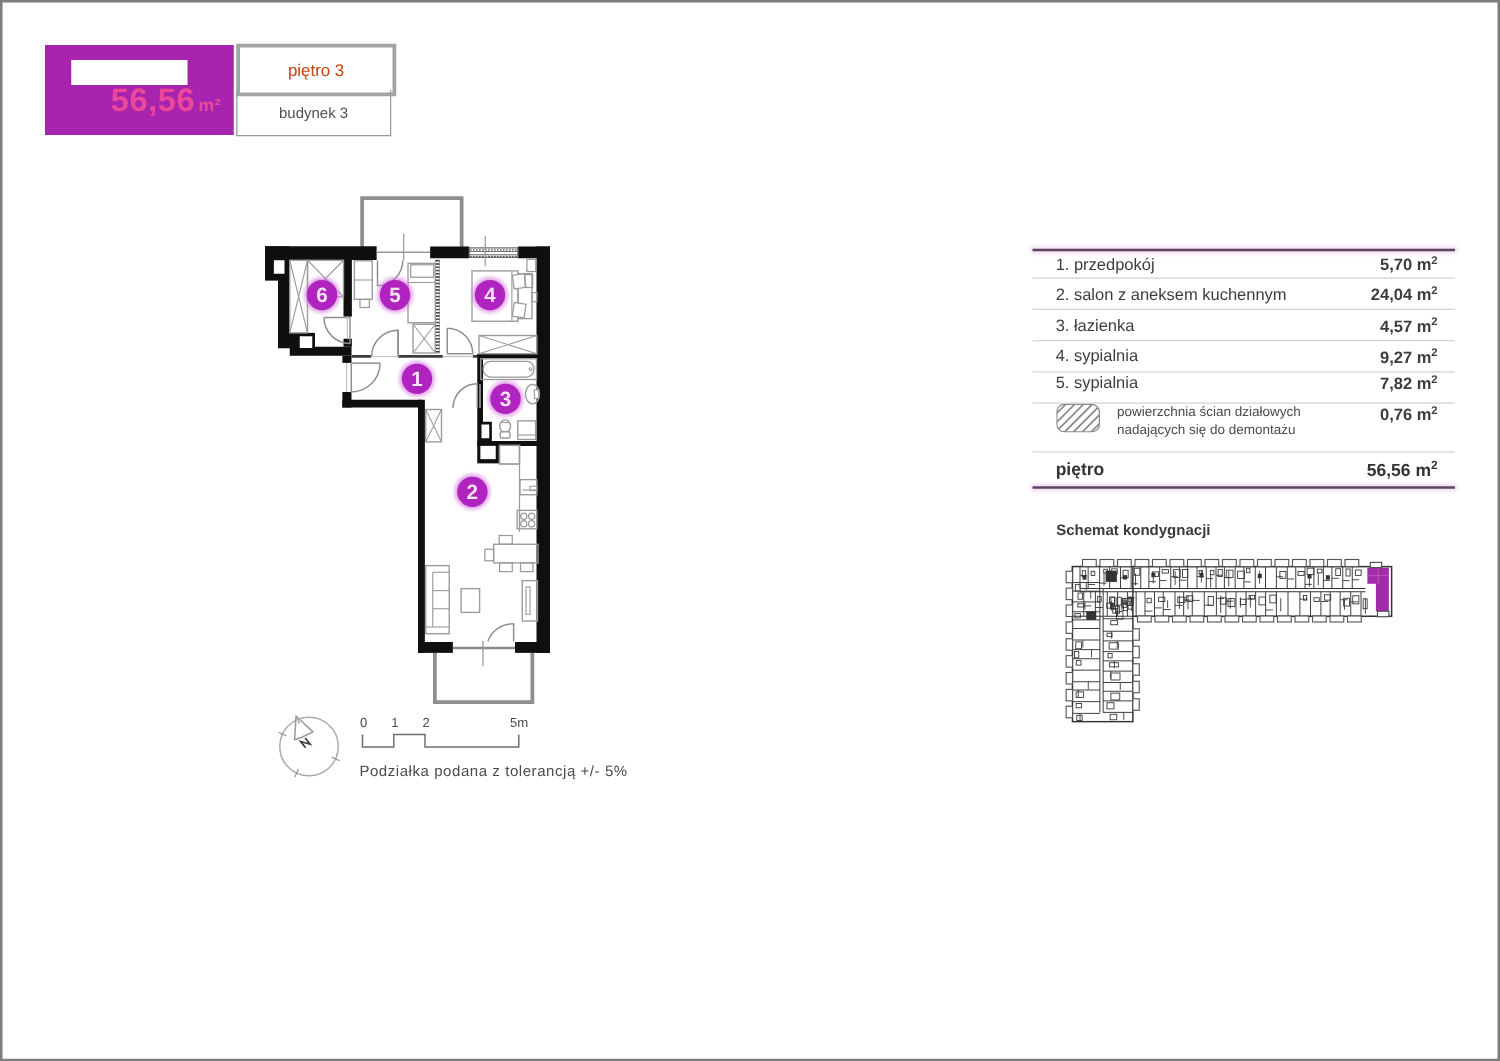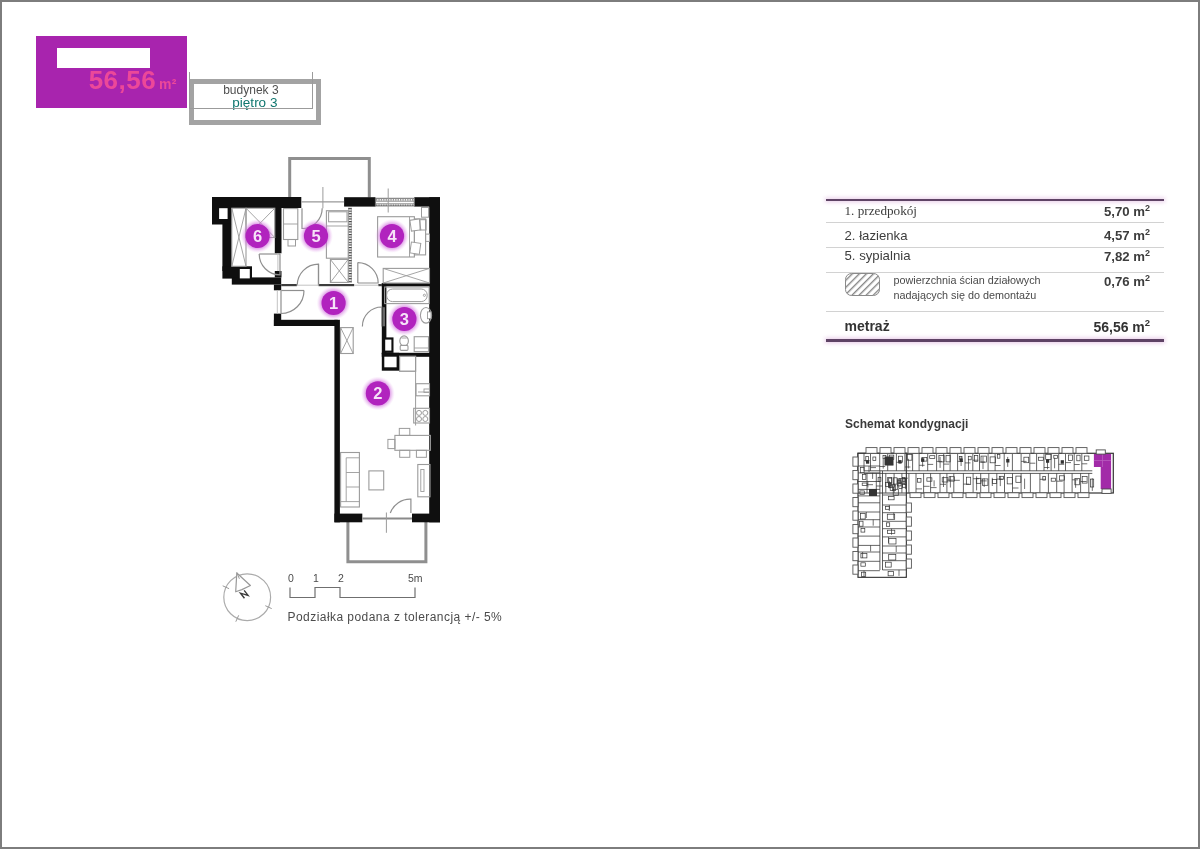--- a/index.html
+++ b/index.html
@@ -14,21 +14,21 @@
 <body>
 
 <div class="frame"></div>
 
 <div class="abs" style="left:35.5px; top:35.5px; width:151.5px; height:72.5px; background:#a824ae;"></div>
 
 <div class="abs" style="left:56.5px; top:47.5px; width:93px; height:20px; background:#ffffff;"></div>
 
 <div class="abs" style="left:35.5px; top:65px; width:151.5px; padding-right:10px; box-sizing:border-box; text-align:right; color:#ec4899; font-size:26px; font-weight:bold; letter-spacing:0.5px;">56,56 <span style="font-size:14px; font-weight:bold;">m²</span></div>
 
-<div class="abs" style="left:189.2px; top:35px; width:121.4px; height:36.2px; border:5px solid #a3a3a3; display:flex; align-items:center; justify-content:center; color:#0f766e; font-size:13.5px;margin-top:44px;">piętro 3</div>
+<div class="abs" style="left:189.2px; top:35px; width:121.4px; height:36.2px; border:3px solid #a3a3a3; display:flex; align-items:center; justify-content:center; color:#c2410c; font-size:13.5px;">piętro 3</div>
 
 <div class="abs" style="left:189.2px; top:72.2px; width:121.4px; height:36.2px; border:1px solid #9b9b9b; border-top:none; display:flex; align-items:center; justify-content:center; color:#4f4f4f; font-size:12px;">budynek 3</div>
 
 <svg class="abs" style="left:0; top:0;" width="1200" height="849" viewBox="0 0 1200 849">
 <defs>
 <radialGradient id="cglow">
   <stop offset="55%" stop-color="#c23fd0" stop-opacity="0.85"></stop>
   <stop offset="78%" stop-color="#d06ddd" stop-opacity="0.45"></stop>
   <stop offset="100%" stop-color="#e9b6ef" stop-opacity="0"></stop>
 </radialGradient>
@@ -590,30 +590,38 @@
 <line x1="1102.5" y1="454.1" x2="1102.5" y2="467" stroke="#b95cbf" stroke-width="0.8"></line>
 <rect x="1096.2" y="449.9" width="9.1" height="4.2" fill="#ffffff" stroke="#4a4a4a" stroke-width="0.9"></rect>
 <rect x="1102" y="489" width="9.1" height="4.4" fill="#ffffff" stroke="#4a4a4a" stroke-width="0.9"></rect>
 </svg>
 
 <div class="abs" style="left:825.5px; top:198.5px; width:338.6px;">
 
   <div style="height:2px; background:#5e4365; box-shadow:0 0 4px 1px rgba(214,164,214,0.6);"></div>
 
   <div style="height:21.9px; border-bottom:1px solid #d2d2d2; display:flex; align-items:center; font-size:13.2px; color:#3d3d3d;">
-    <span style="padding-left:19px;font-family:Liberation Serif, serif;">1. przedpokój</span>
+    <span style="padding-left:19px;">1. przedpokój</span>
     <span style="margin-left:auto; padding-right:14px; font-weight:bold;">5,70 m<sup style="font-size:9px;">2</sup></span>
   </div>
 
-
   <div style="height:23.8px; border-bottom:1px solid #d2d2d2; display:flex; align-items:center; font-size:13.2px; color:#3d3d3d;">
-    <span style="padding-left:19px;">2. łazienka</span>
+    <span style="padding-left:19px;">2. salon z aneksem kuchennym</span>
+    <span style="margin-left:auto; padding-right:14px; font-weight:bold;">24,04 m<sup style="font-size:9px;">2</sup></span>
+  </div>
+
+  <div style="height:23.8px; border-bottom:1px solid #d2d2d2; display:flex; align-items:center; font-size:13.2px; color:#3d3d3d;">
+    <span style="padding-left:19px;">3. łazienka</span>
     <span style="margin-left:auto; padding-right:14px; font-weight:bold;text-align:center;">4,57 m<sup style="font-size:9px;">2</sup></span>
   </div>
 
+  <div style="height:23.8px; border-bottom:1px solid #d2d2d2; display:flex; align-items:center; font-size:13.2px; color:#3d3d3d;">
+    <span style="padding-left:19px;">4. sypialnia</span>
+    <span style="margin-left:auto; padding-right:14px; font-weight:bold;">9,27 m<sup style="font-size:9px;">2</sup></span>
+  </div>
 
   <div style="height:23.8px; border-bottom:1px solid #d2d2d2; display:flex; align-items:flex-start; font-size:13.2px; color:#3d3d3d;">
     <span style="padding-left:19px;">5. sypialnia</span>
     <span style="margin-left:auto; padding-right:14px; font-weight:bold;">7,82 m<sup style="font-size:9px;">2</sup></span>
   </div>
 
 
   <div style="height:38.4px; display:flex; align-items:flex-start; font-size:13.2px; color:#3d3d3d;">
     <svg width="35" height="23" style="margin-left:19px;" viewBox="0 0 35 23">
       <defs>
@@ -622,20 +630,20 @@
             <rect width="1.4" height="5" fill="#8a8a8a"></rect>
           </pattern>
         </defs>
       <rect x="0.5" y="0.5" width="34" height="22" rx="6" fill="url(#hsw)" stroke="#8a8a8a"></rect>
     </svg>
     <span style="padding-left:14px; font-size:10.8px; line-height:1.35; color:#4a4a4a;">powierzchnia ścian działowych<br>nadających się do demontażu</span>
     <span style="margin-left:auto; padding-right:14px; font-weight:bold;">0,76 m<sup style="font-size:9px;">2</sup></span>
   </div>
 
   <div style="height:27px; border-top:1px solid #d2d2d2; display:flex; align-items:center; font-size:14px; color:#333;">
-    <span style="padding-left:19px; font-weight:bold;">metraż</span>
+    <span style="padding-left:19px; font-weight:bold;">piętro</span>
     <span style="margin-left:auto; padding-right:14px; font-weight:bold;">56,56 m<sup style="font-size:9.5px;">2</sup></span>
   </div>
 
   <div style="height:2.5px; background:#5e4365; box-shadow:0 0 4px 1px rgba(214,164,214,0.6);"></div>
 </div>
 
 <div class="abs" style="left:845px; top:417px; font-size:12px; font-weight:bold; color:#3a3a3a;">Schemat kondygnacji</div>
 
 </body></html>

